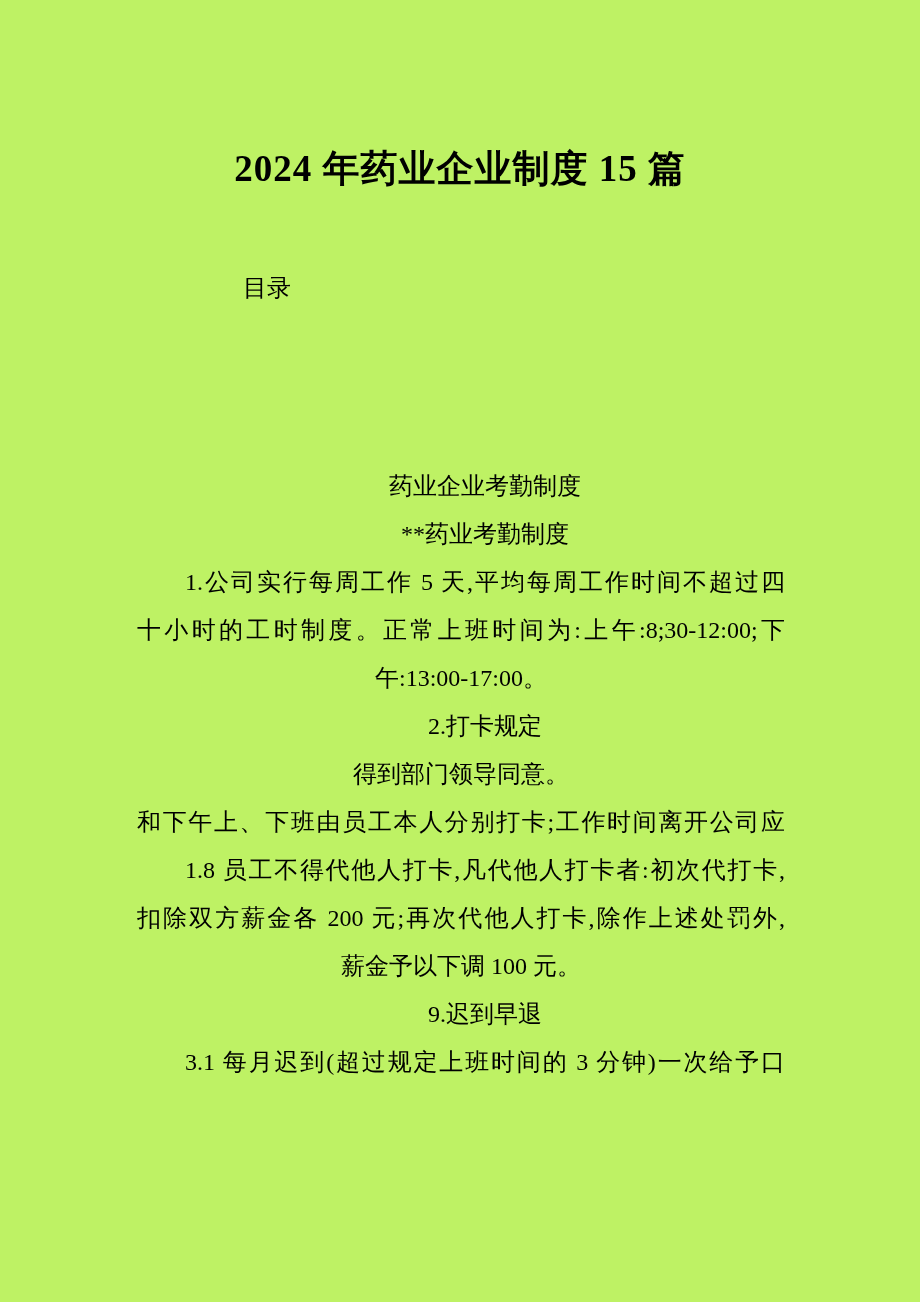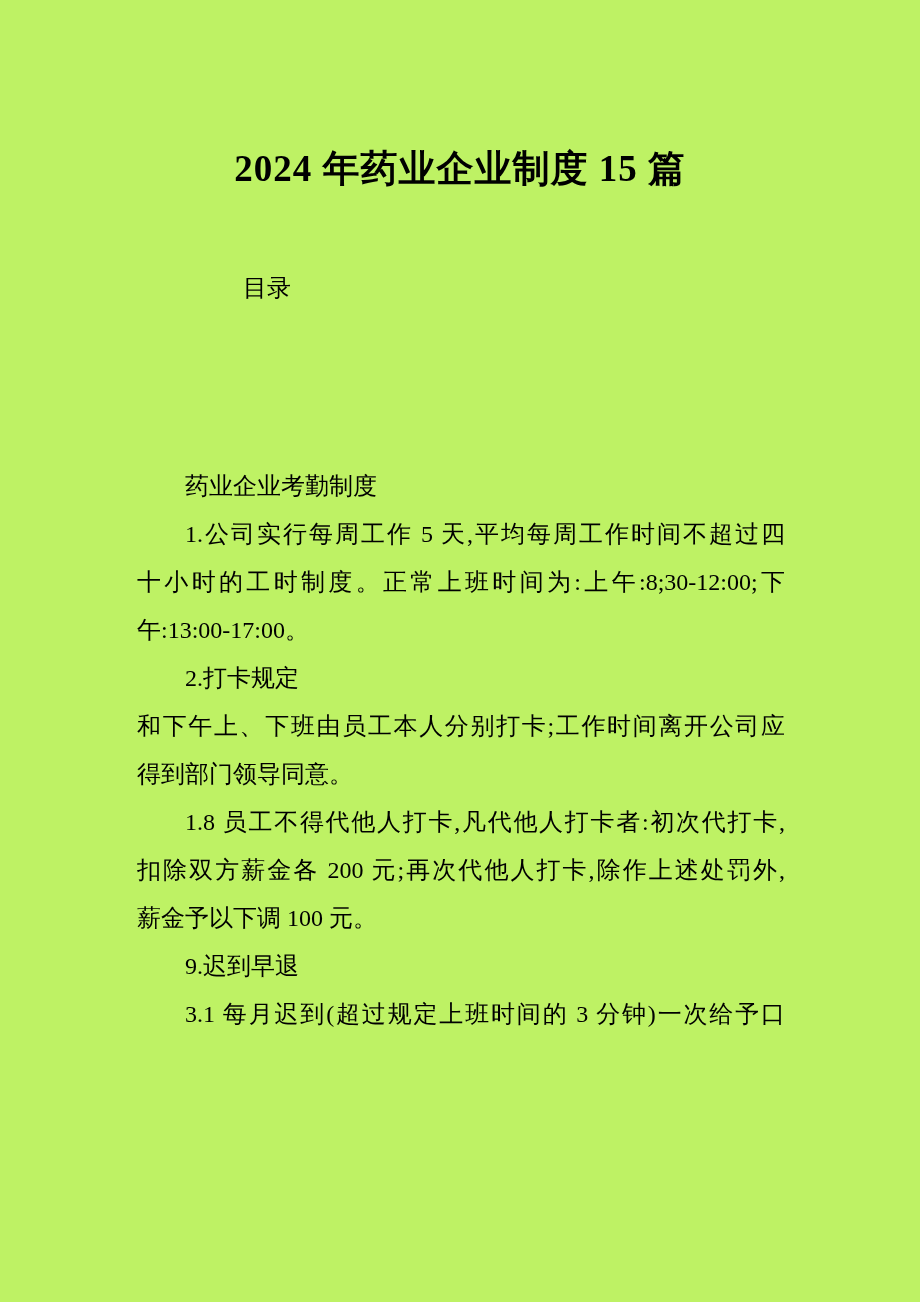--- a/index.html
+++ b/index.html
@@ -41,21 +41,21 @@
     position: absolute;
     top: 462px;
     left: 137px;
     width: 648px;
     font-size: 24px;
     line-height: 48px;
   }
   .text-line {
     height: 48px;
     white-space: nowrap;
-    text-align: left;
+    text-align: center;
   }
   .text-line.justify {
     white-space: normal;
     text-align: justify;
     text-align-last: justify;
     text-justify: inter-character;
   }
   .text-line.indent {
     text-indent: 2em;
   }
@@ -63,25 +63,26 @@
 </head>
 <body>
 
 <div class="page" style="background: #bef264; color: rgb(0, 0, 0);">
   <h1 class="doc-title">2024 年药业企业制度 15 篇</h1>
 
   <div class="toc-label">目录</div>
 
   <div class="doc-body" id="doc-body">
       <div class="text-line indent">药业企业考勤制度</div>
+      <div class="text-line indent">**药业考勤制度</div>
       <div class="text-line indent justify">1.公司实行每周工作 5 天,平均每周工作时间不超过四</div>
       <div class="text-line justify">十小时的工时制度。正常上班时间为:上午:8;30-12:00;下</div>
       <div class="text-line">午:13:00-17:00。</div>
       <div class="text-line indent">2.打卡规定</div>
+      <div class="text-line">得到部门领导同意。</div>
       <div class="text-line justify">和下午上、下班由员工本人分别打卡;工作时间离开公司应</div>
-      <div class="text-line">得到部门领导同意。</div>
       <div class="text-line indent justify">1.8 员工不得代他人打卡,凡代他人打卡者:初次代打卡,</div>
       <div class="text-line justify">扣除双方薪金各 200 元;再次代他人打卡,除作上述处罚外,</div>
       <div class="text-line">薪金予以下调 100 元。</div>
       <div class="text-line indent">9.迟到早退</div>
       <div class="text-line indent justify">3.1 每月迟到(超过规定上班时间的 3 分钟)一次给予口</div>
     </div>
 </div>
 
 </body></html>

